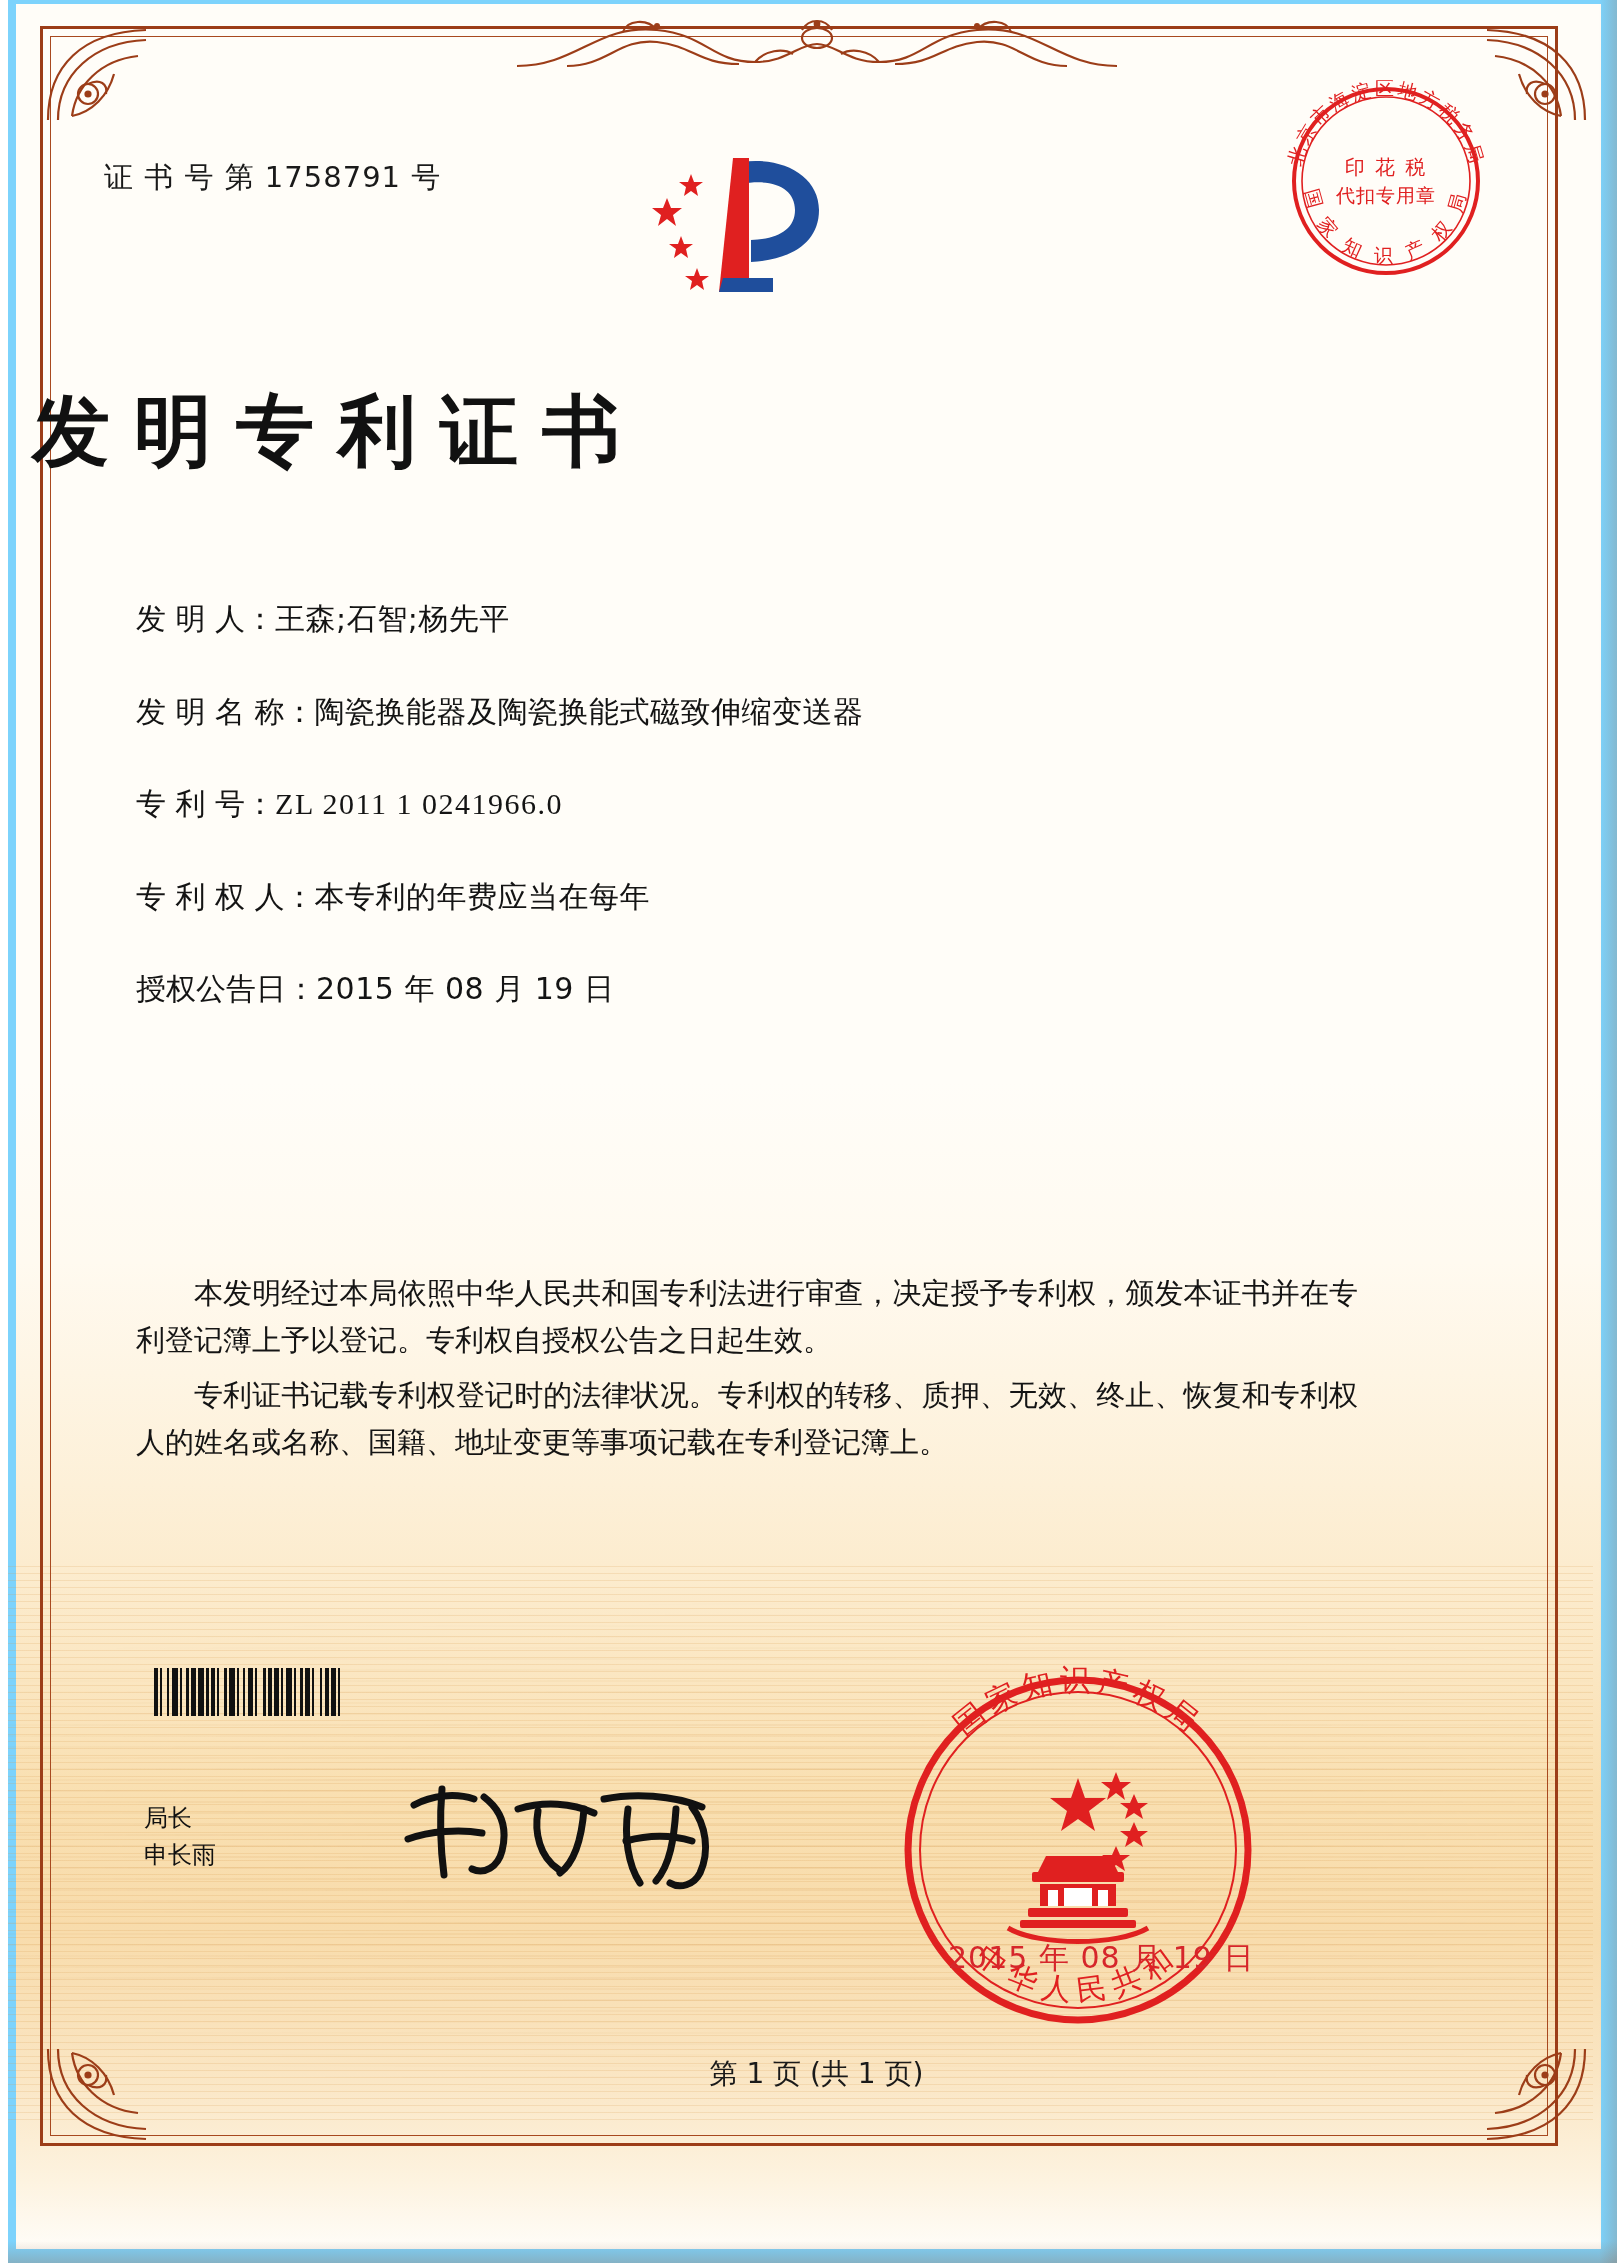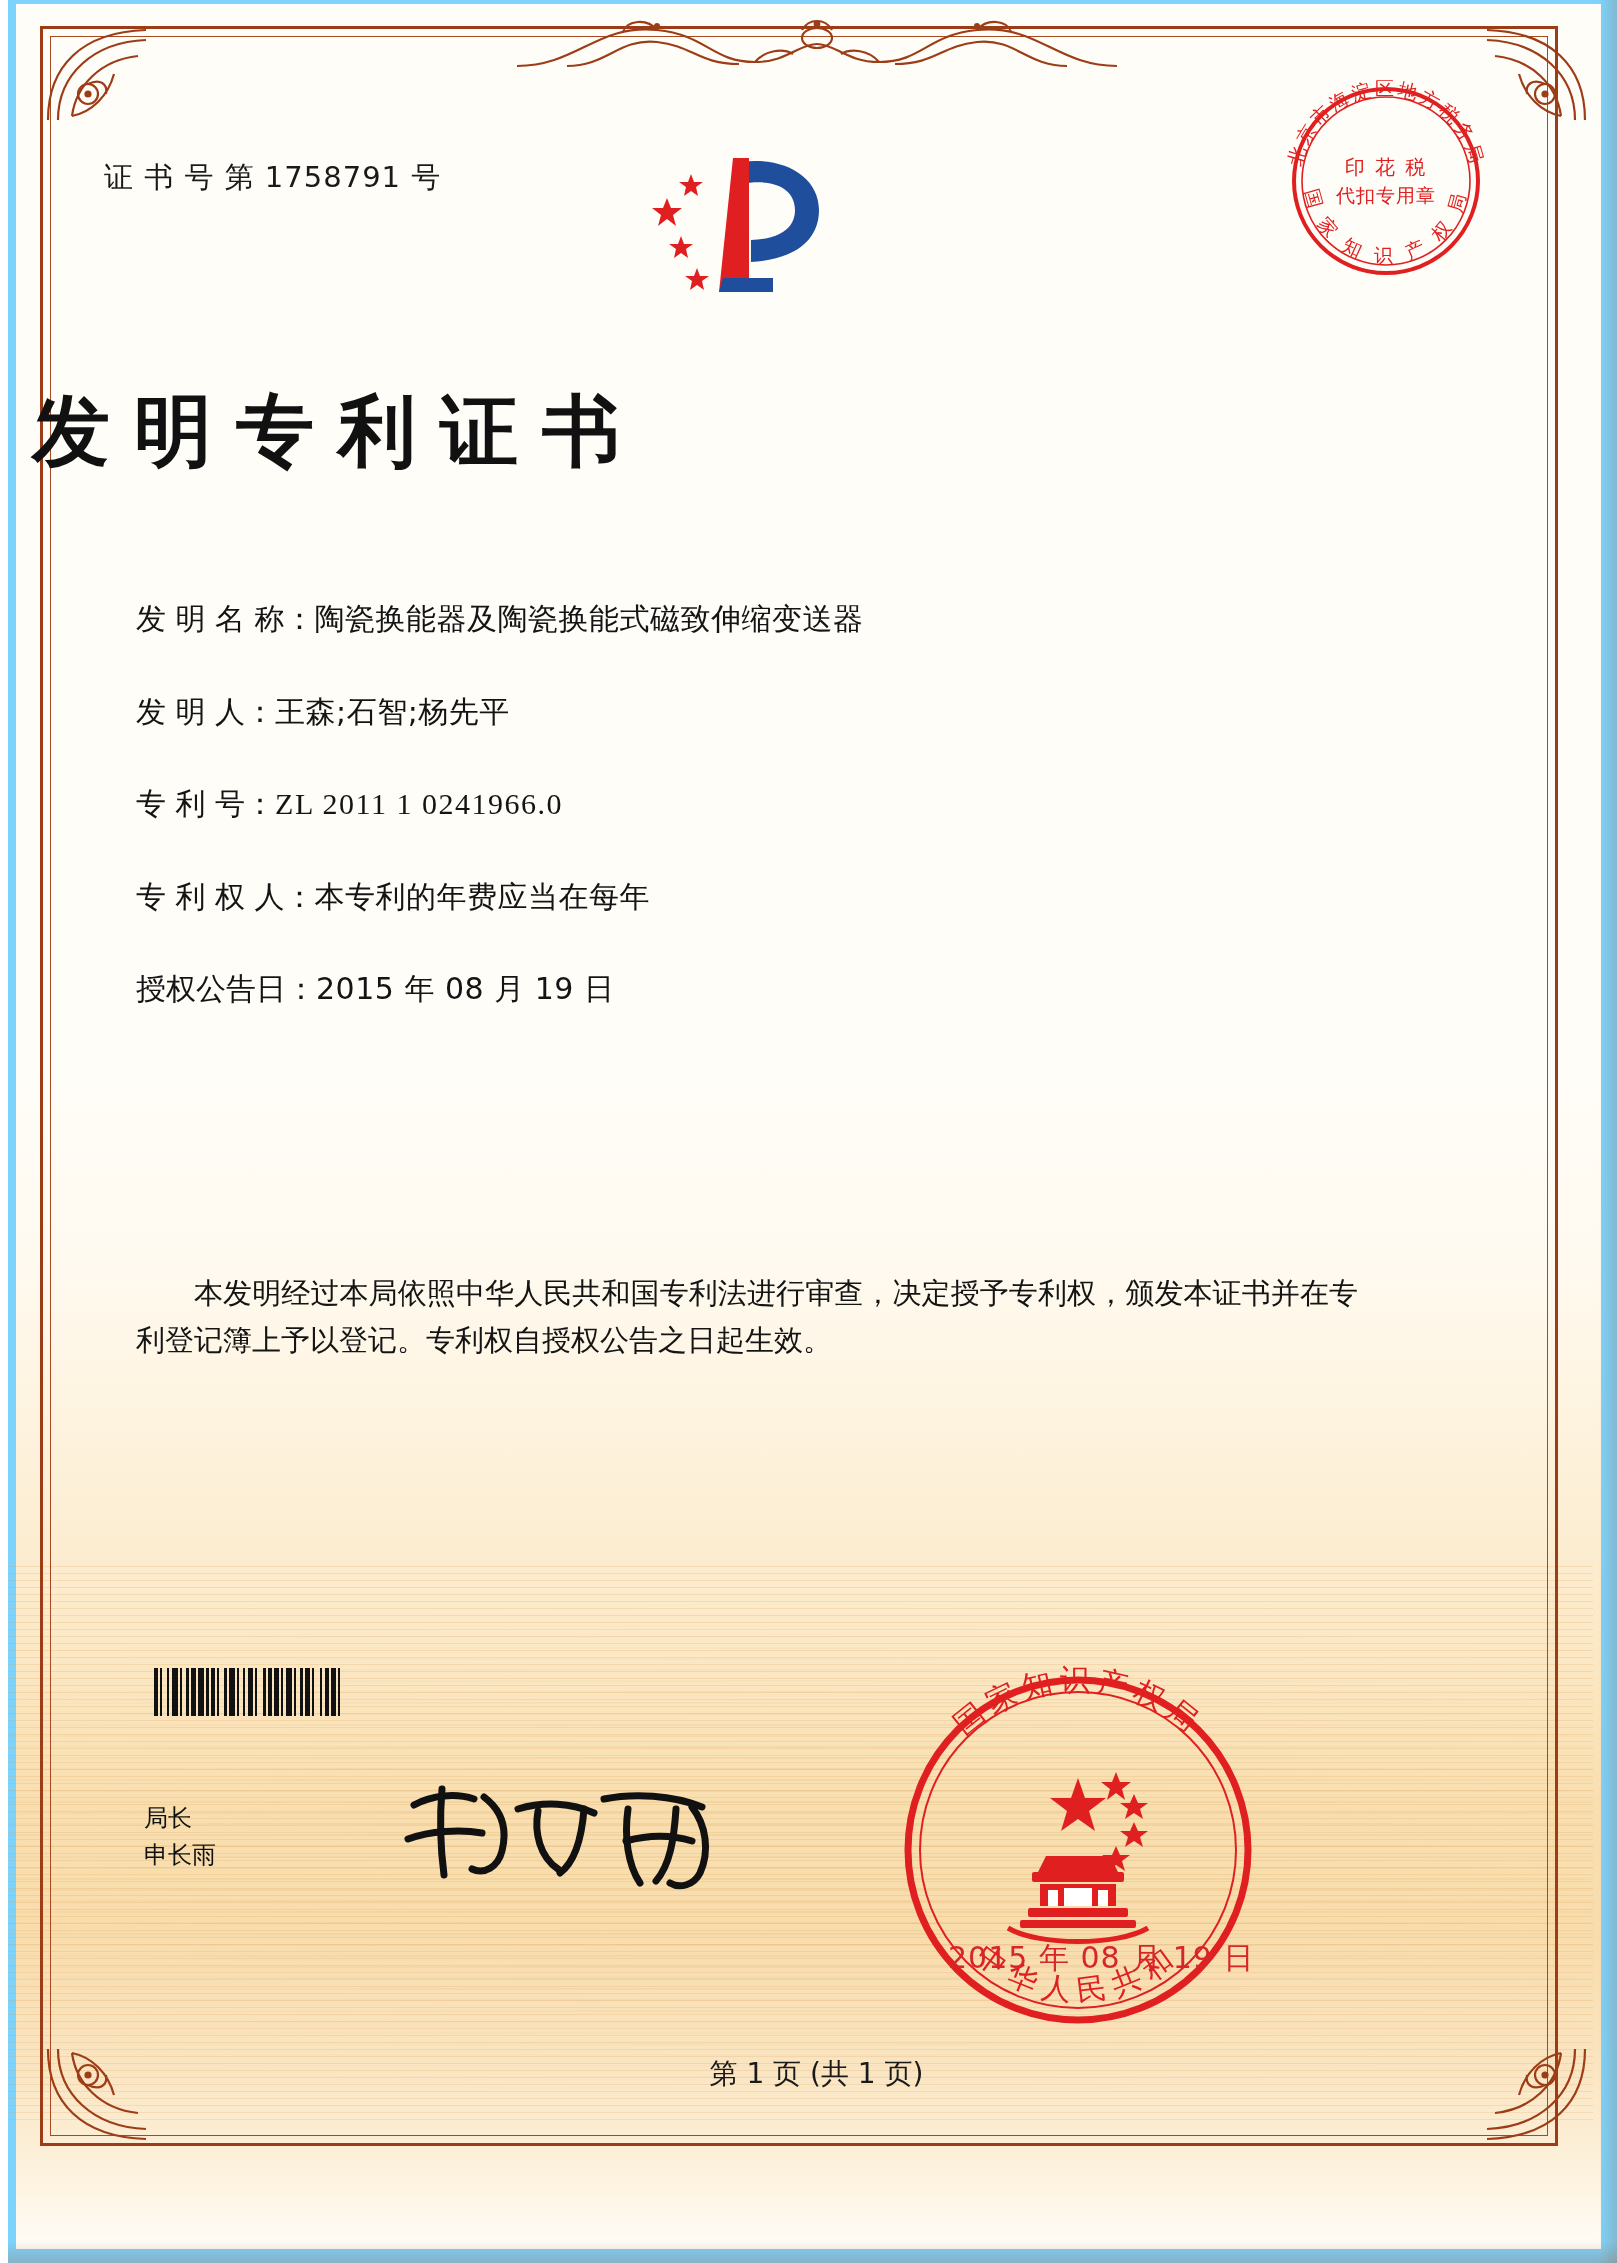--- a/index.html
+++ b/index.html
@@ -408,43 +408,44 @@
       </text>
       <text x="111" y="104" font-size="20" fill="#e02020" text-anchor="middle" font-family="'DejaVu Sans','Liberation Sans',sans-serif" letter-spacing="2">印 花 税</text>
       <text x="111" y="132" font-size="19" fill="#e02020" text-anchor="middle" font-family="'DejaVu Sans','Liberation Sans',sans-serif" letter-spacing="1">代扣专用章</text>
     </svg>
   </div>
 
   <div class="title">发明专利证书</div>
 
   <div class="fields">
     <div class="field-row">
+      <span class="field-label">发 明 人：</span>
+      <span class="field-value">王森;石智;杨先平</span>
+    </div>
+    <div class="field-row">
       <span class="field-label">发 明 名 称：</span>
       <span class="field-value">陶瓷换能器及陶瓷换能式磁致伸缩变送器</span>
-    </div>
-    <div class="field-row">
-      <span class="field-label">发 明 人：</span>
-      <span class="field-value">王森;石智;杨先平</span>
     </div>
     <div class="field-row">
       <span class="field-label">专 利 号：</span>
       <span class="field-value mono">ZL 2011 1 0241966.0</span>
     </div>
     <div class="field-row">
       <span class="field-label">专 利 权 人：</span>
       <span class="field-value">本专利的年费应当在每年</span>
     </div>
     <div class="field-row">
       <span class="field-label">授权公告日：</span>
       <span class="field-value">2015 年 08 月 19 日</span>
     </div>
   </div>
 
   <div class="body-text">
     <p>本发明经过本局依照中华人民共和国专利法进行审查，决定授予专利权，颁发本证书并在专利登记簿上予以登记。专利权自授权公告之日起生效。</p>
+    <p>专利证书记载专利权登记时的法律状况。专利权的转移、质押、无效、终止、恢复和专利权人的姓名或名称、国籍、地址变更等事项记载在专利登记簿上。</p>
   </div>
 
   <div class="barcode" id="barcode">
       <i style="width:4px;background:#111"></i>
       <i style="width:2px;background:transparent"></i>
       <i style="width:2px;background:#111"></i>
       <i style="width:5px;background:transparent"></i>
       <i style="width:2px;background:#111"></i>
       <i style="width:3px;background:transparent"></i>
       <i style="width:6px;background:#111"></i>

